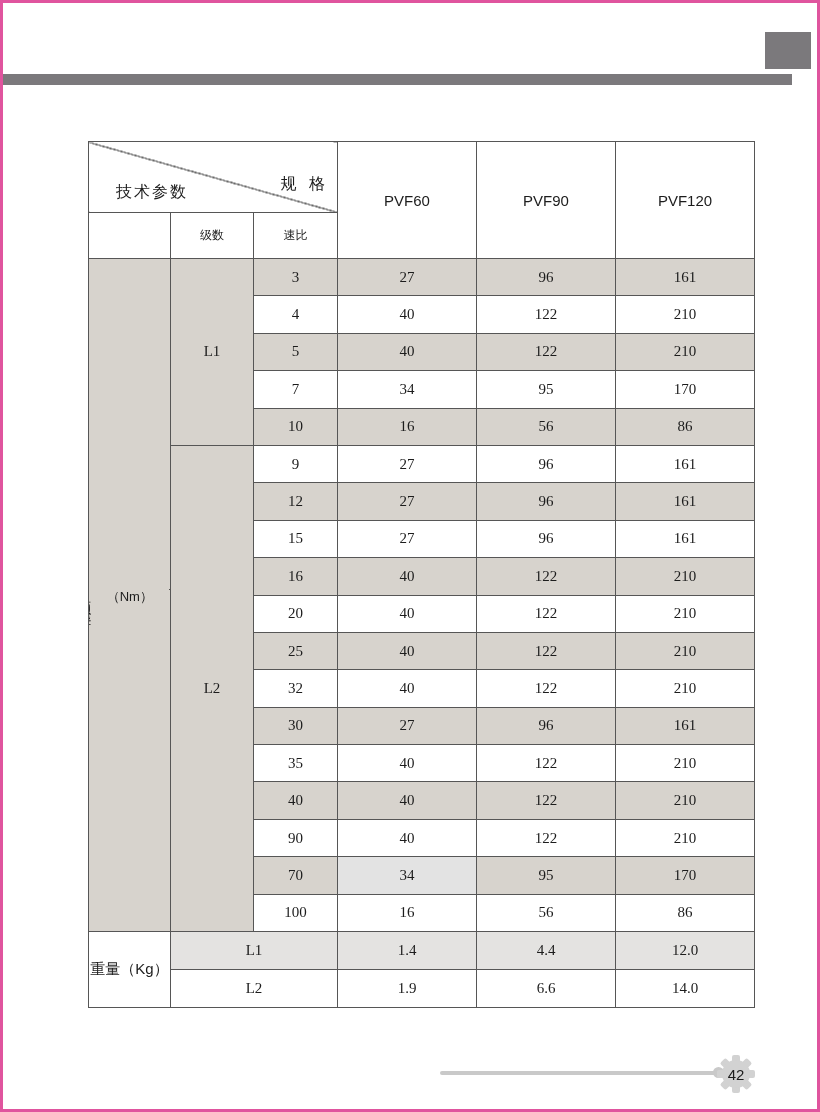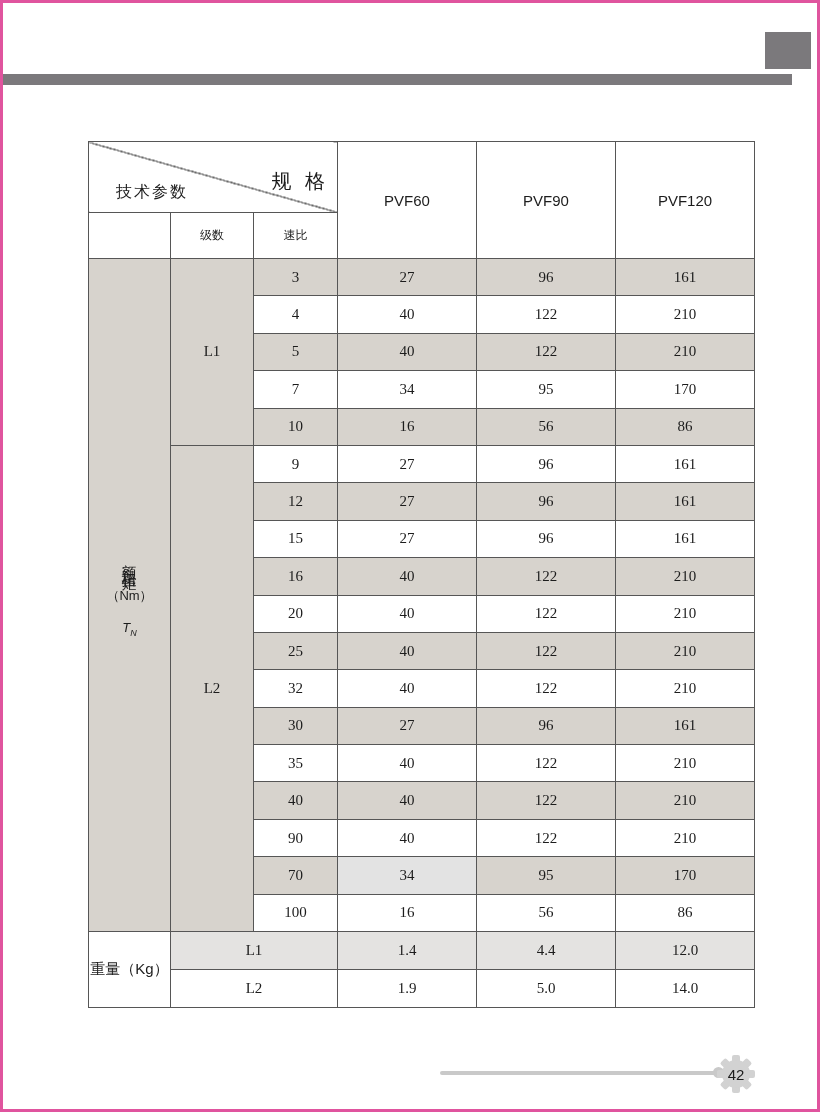--- a/index.html
+++ b/index.html
@@ -40,34 +40,34 @@
   td.diag {
     position:relative;
     background:
       linear-gradient(to bottom left,
         transparent calc(50% - 0.7px),
         #6a6a6a calc(50% - 0.7px),
         #6a6a6a calc(50% + 0.7px),
         transparent calc(50% + 0.7px));
   }
   .diag-bl { position:absolute; left:27px;  bottom:9px;  font-size:16px; letter-spacing:2px; }
-  .diag-tr { position:absolute; right:8px;  bottom:17px; font-size:20px; letter-spacing:4px; }
+  .diag-tr { position:absolute; right:8px;  bottom:17px; font-size:16px; letter-spacing:4px; }
 
   
   tr.shaded td { background:#d7d3cd; }
   td.stage  { background:#d7d3cd; font-family:"Liberation Serif", serif; font-size:15px; }
   td.vlabel { background:#ffffff; }
   td.lt     { background:#e3e3e3 !important; }
   tr.wband td { background:#e4e3e1; }
   td.wlabel { background:#ffffff !important; font-family:"Liberation Sans", sans-serif; font-size:15px;margin-left:28px; }
   tr.wr td.num, tr.wr td.stagecell { background-clip:padding-box; }
   td.stagecell { font-family:"Liberation Serif", serif; font-size:15px; }
 
   
-  .vwrap { display:flex; flex-direction:column; align-items:center; justify-content:center; gap:15px; }
+  .vwrap { display:flex; align-items:center; justify-content:center; gap:15px; }
   .vchars {
     writing-mode:vertical-rl; text-orientation:upright;
     font-size:15px; letter-spacing:4px; line-height:1;
     font-family:"Liberation Sans", sans-serif;
   }
   .vunit { font-size:13px; font-family:"Liberation Sans", sans-serif; margin-top:4px; }
   .vsym  { font-family:Liberation Sans, sans-serif; font-size:13px; font-style:italic; }
   .vsym sub { font-size:9px; font-style:italic; }
 
   
@@ -233,21 +233,21 @@
     <tr class="wr wband">
       <td class="wlabel" rowspan="2">重量（Kg）</td>
       <td class="stagecell" colspan="2">L1</td>
       <td class="num">1.4</td>
       <td class="num">4.4</td>
       <td class="num">12.0</td>
     </tr>
     <tr class="wr">
       <td class="stagecell" colspan="2">L2</td>
       <td class="num">1.9</td>
-      <td class="num">5.0</td>
+      <td class="num">6.6</td>
       <td class="num">14.0</td>
     </tr>
   </tbody>
     </table>
 
   <div class="foot-line"></div>
   <div class="foot-dot"></div>
   <svg class="gear-badge" width="44" height="44" viewBox="-22 -22 44 44">
     <g fill="#d2d2d2">
       <rect x="-4" y="-19" width="8" height="9" rx="2"></rect>

